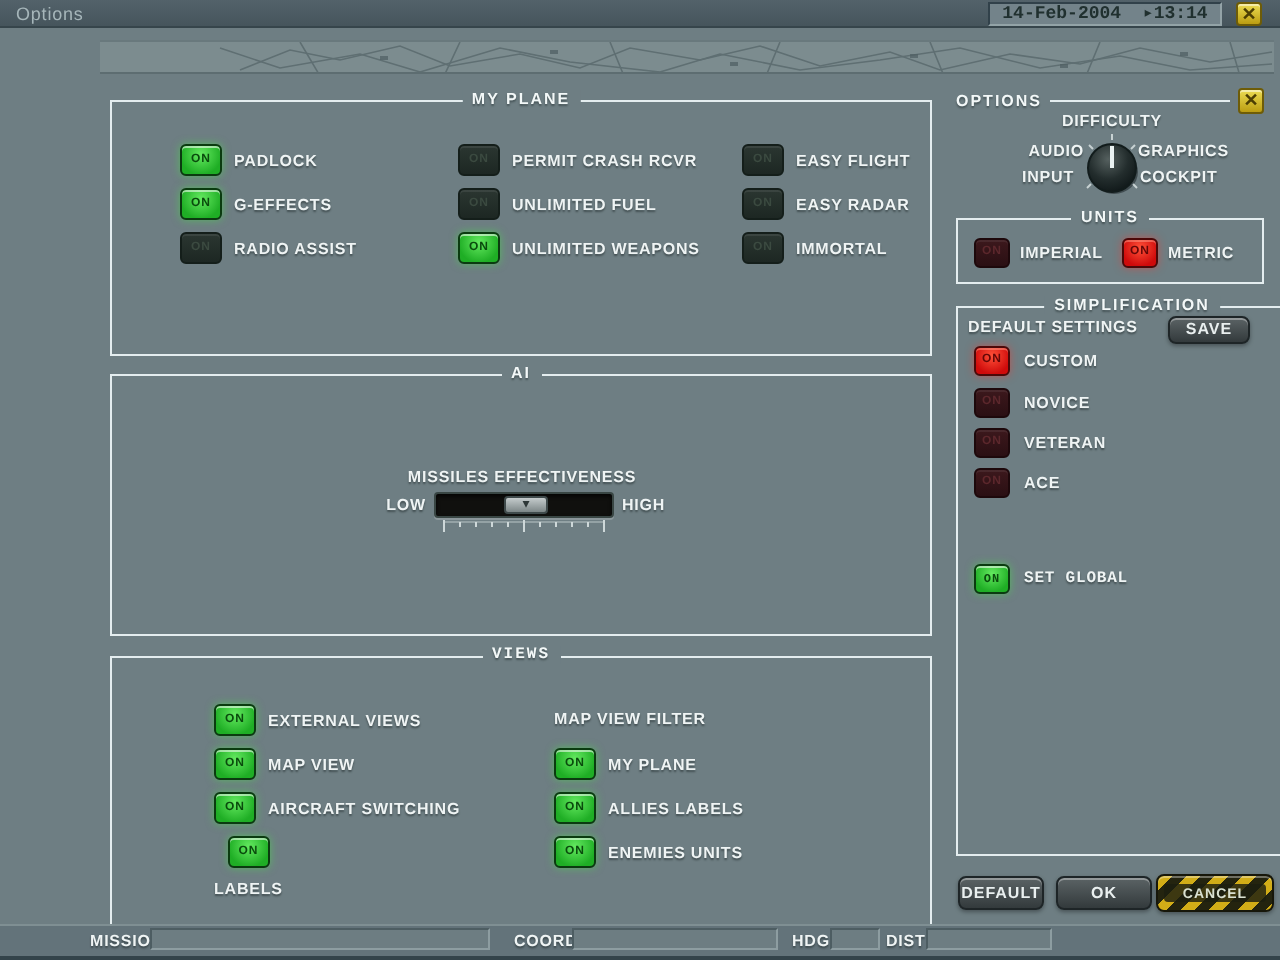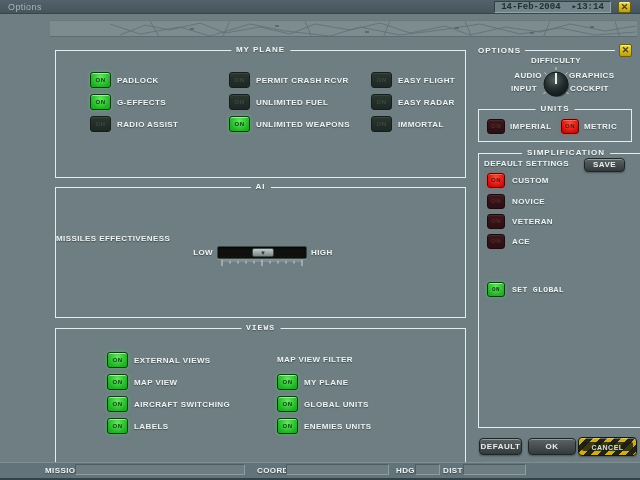--- a/index.html
+++ b/index.html
@@ -48,21 +48,21 @@
     border:1px solid #4c0909; color:#640707;
     box-shadow:inset 0 1px 0 rgba(255,160,140,.5), 0 0 4px rgba(255,50,40,.5); }
   .tog.r-off { background:linear-gradient(#3c181c,#2a0f13); border:1px solid #1d080b;
     color:#5c272c; box-shadow:inset 0 1px 0 rgba(255,255,255,.07); }
 
   
   .knoblbl { position:absolute; font-size:8px; font-weight:bold; color:#eff4f4;
     letter-spacing:.4px; white-space:nowrap; text-shadow:0 1px 1px rgba(10,20,20,.45); }
 
   
-  .slider-title { position:absolute; left:56px; top:234px; width:410px; text-align:left; }
+  .slider-title { position:absolute; left:56px; top:234px; width:410px; text-align:center; }
   .slider-track { position:absolute; left:217px; top:246px; width:90px; height:13px;
     background:#10100e; border:1px solid #394644; border-radius:2px;
     box-shadow:inset 0 1px 2px rgba(0,0,0,.8), 0 1px 0 rgba(255,255,255,.2); cursor:pointer; }
   .slider-handle { position:absolute; left:34px; top:1px; width:22px; height:9px;
     background:linear-gradient(#c2c9ca,#79._ ) ; }
   .slider-handle { position:absolute; left:34px; top:1px; width:22px; height:9px;
     background:linear-gradient(#c4cbcc,#7c8687); border:1px solid #3f4a4b; border-radius:2px;
     text-align:center; font-size:7px; line-height:8px; color:#2e3838; cursor:grab; }
 
   
@@ -189,32 +189,32 @@
     <span class="lbl">EXTERNAL VIEWS</span>
   </div>
   <div class="trow" style="left:107px; top:374px;">
     <span class="tog g-on">ON</span>
     <span class="lbl">MAP VIEW</span>
   </div>
   <div class="trow" style="left:107px; top:396px;">
     <span class="tog g-on">ON</span>
     <span class="lbl">AIRCRAFT SWITCHING</span>
   </div>
-  <div class="trow" style="left:107px; top:418px;">
+  <div class="trow" style="left:107px; top:418px;flex-direction:column;">
     <span class="tog g-on">ON</span>
     <span class="lbl">LABELS</span>
   </div>
   <span class="lbl" style="position:absolute; left:277px; top:352px; line-height:16px;">MAP VIEW FILTER</span>
   <div class="trow" style="left:277px; top:374px;">
     <span class="tog g-on">ON</span>
     <span class="lbl">MY PLANE</span>
   </div>
   <div class="trow" style="left:277px; top:396px;">
     <span class="tog g-on">ON</span>
-    <span class="lbl">GLOBAL UNITS</span>
+    <span class="lbl">ALLIES LABELS</span>
   </div>
   <div class="trow" style="left:277px; top:418px;">
     <span class="tog g-on">ON</span>
     <span class="lbl">ENEMIES UNITS</span>
   </div>
 
   <div style="position:absolute; left:478px; top:50px; width:137px; border-top:1px solid #e4edef;"></div>
   <span class="legend" style="left:478px; top:46px; transform:none; padding:0 4px 0 0;">OPTIONS</span>
   <div class="xbtn" style="left:619px; top:44px;">✕</div>
 

